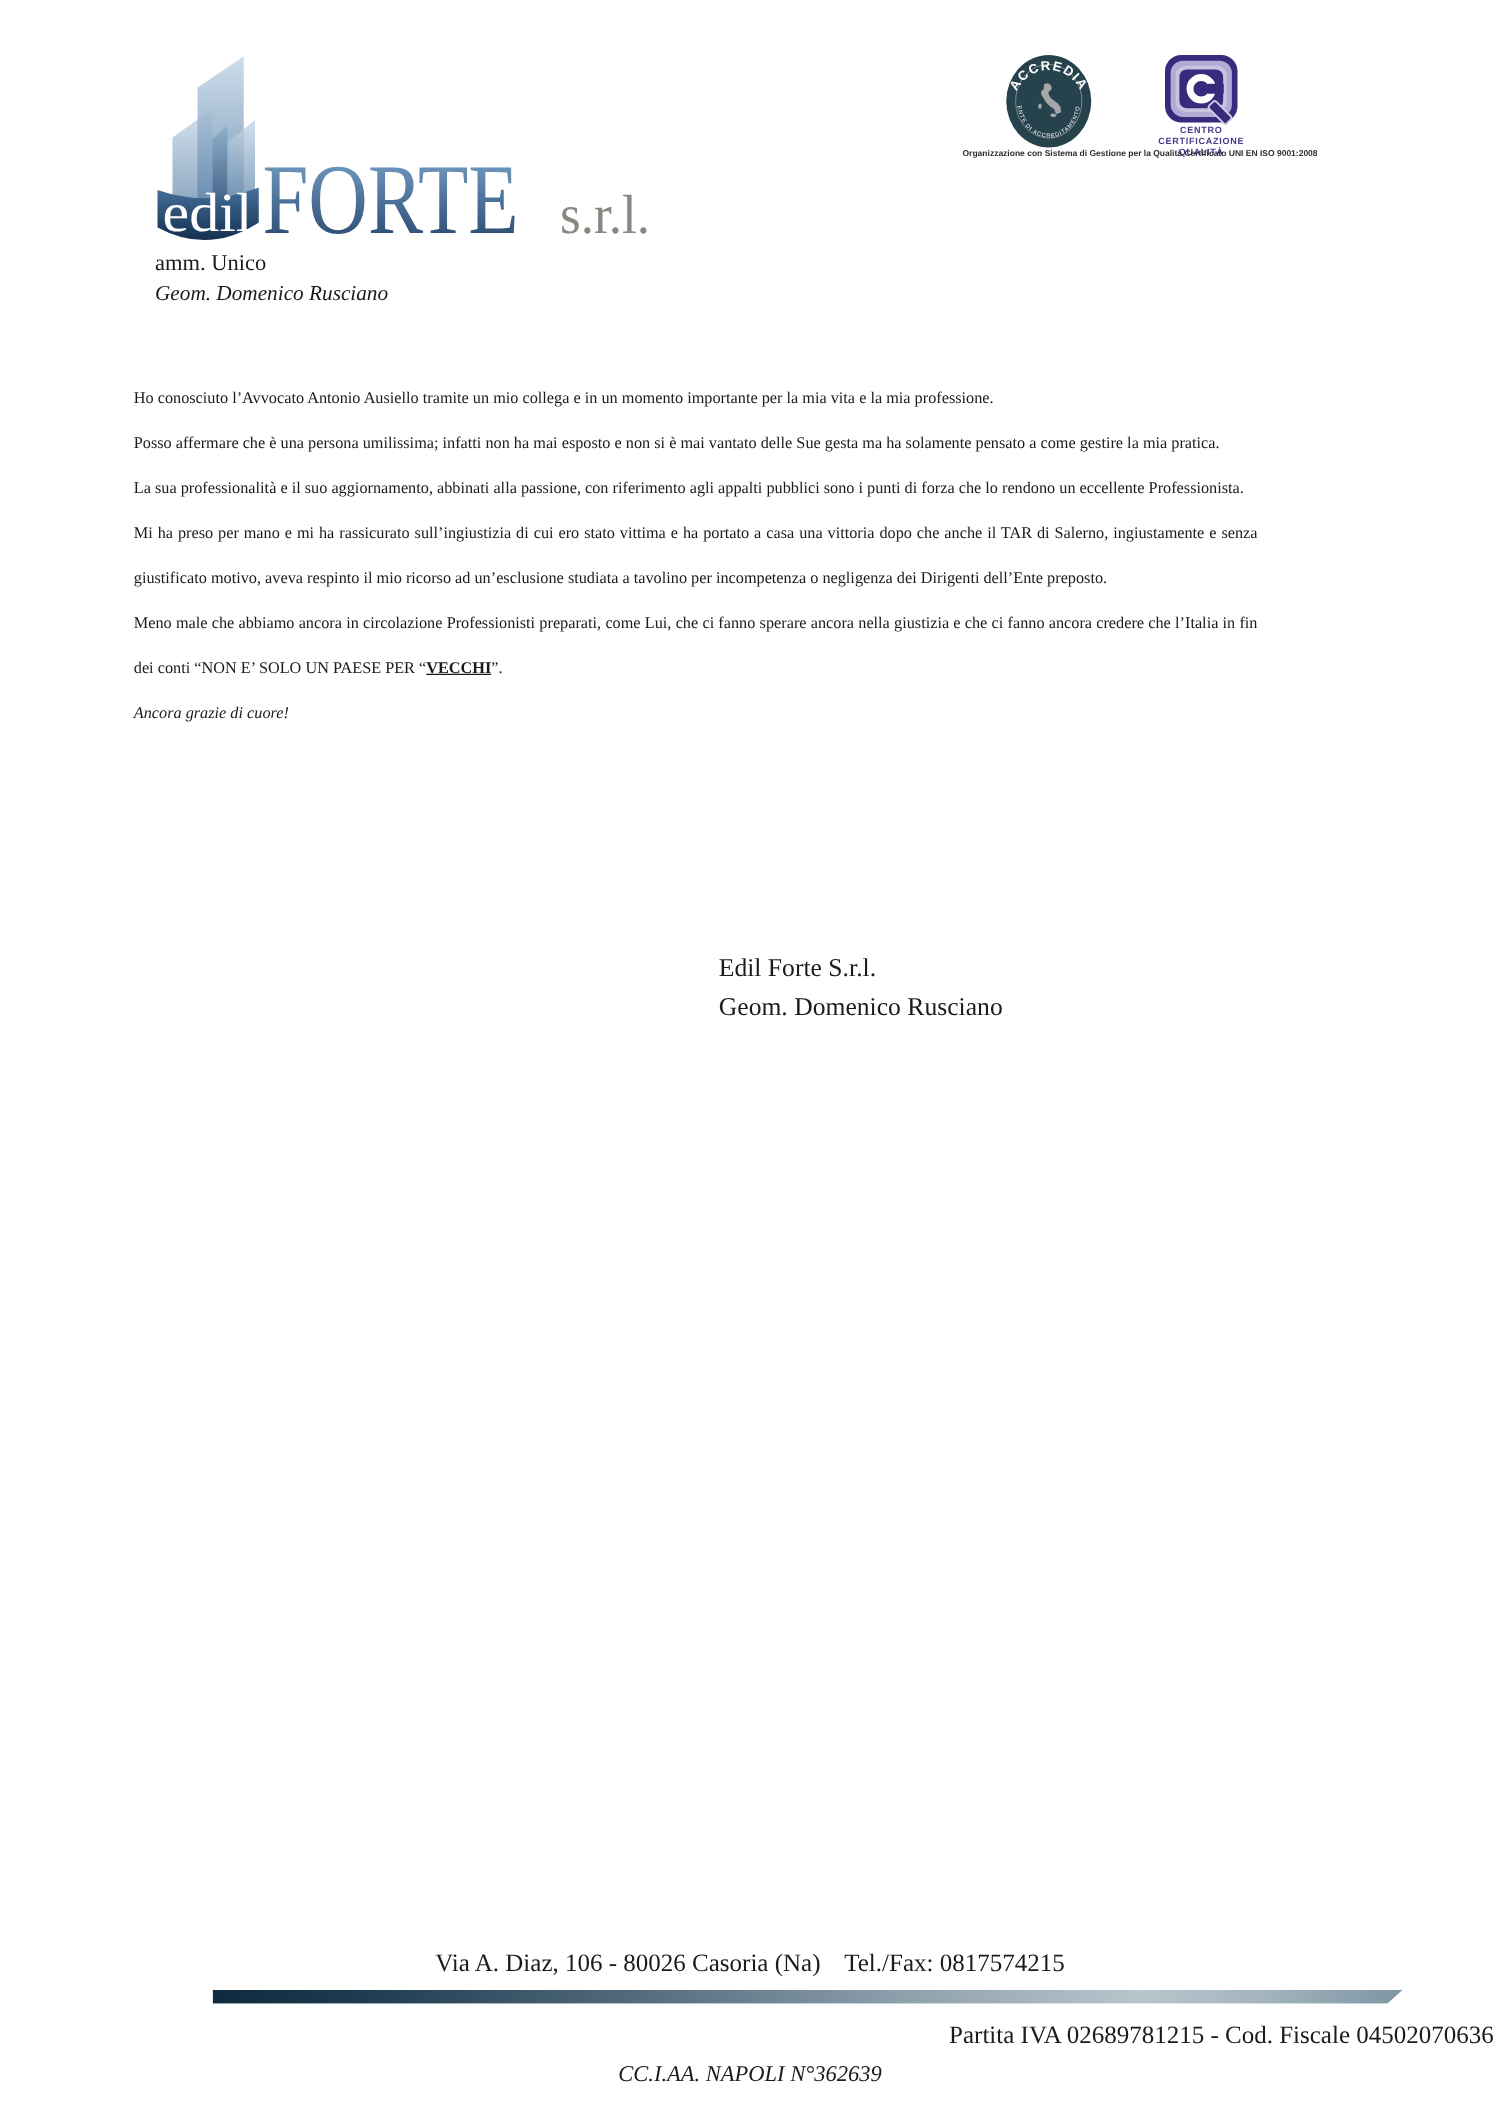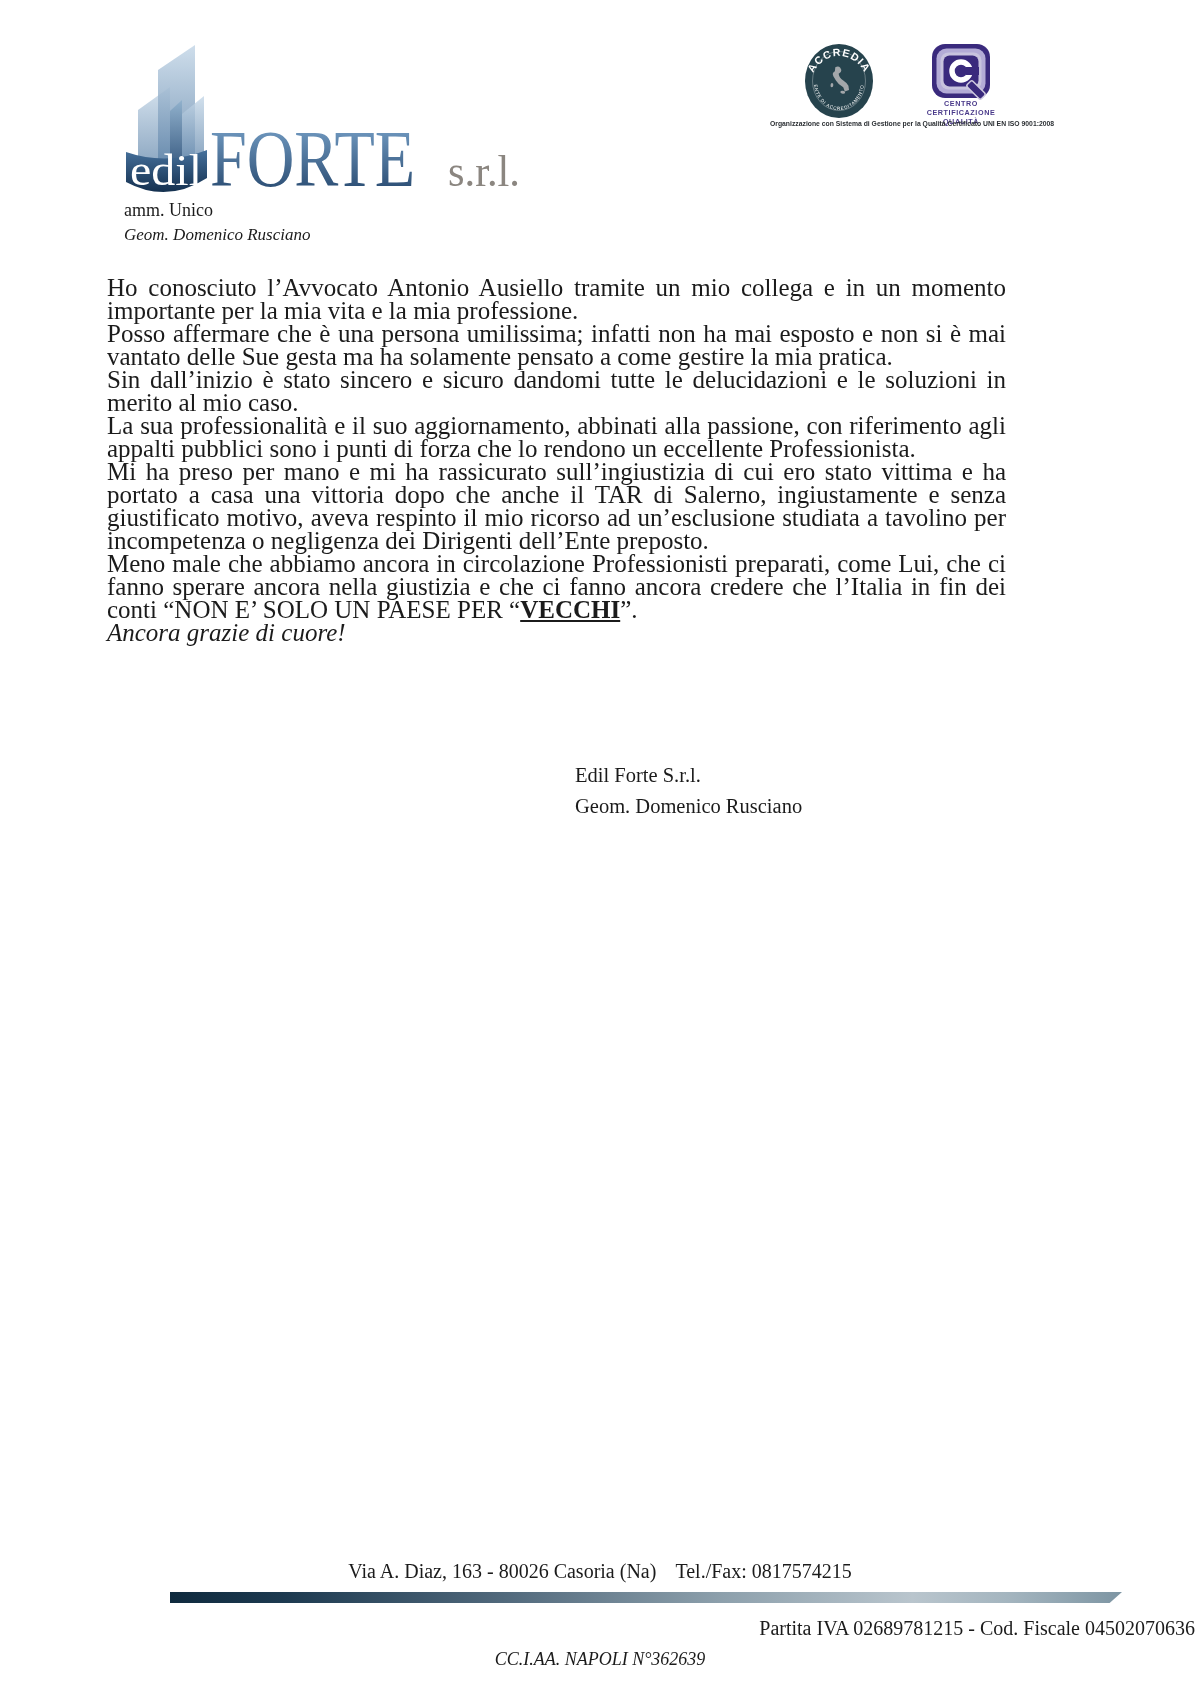--- a/index.html
+++ b/index.html
@@ -14,21 +14,21 @@
   .admin-role{left:124px;top:200px;font-size:18px;font-weight:normal;}
   .admin-name{left:124px;top:225px;font-size:17px;font-style:italic;}
   .accredia-svg{left:803px;top:42px;width:72px;height:78px;}
   .cq-svg{left:912px;top:42px;width:92px;height:86px;}
   .cert-caption{
     left:770px;top:120px;width:240px;text-align:center;white-space:nowrap;
     font-family:"Liberation Sans","DejaVu Sans",sans-serif;font-size:6.8px;font-weight:700;color:#2b2f33;
   }
 
   
-  .letter-body{left:107px;top:276px;width:899px;font-size:25px;line-height:23px;}
+  .letter-body{left:107px;top:300px;width:899px;font-size:13px;line-height:36px;}
   .para{margin:0;text-align:justify;}
   .para.last{text-align:left;font-style:italic;}
   .hl{font-weight:bold;text-decoration:underline;}
 
   
   .signature{left:575px;top:760px;width:385px;text-align:left;font-size:20.5px;line-height:31px;}
 
   
   .footer-address{left:5px;top:1560px;width:1190px;text-align:center;font-size:20px;}
   .footer-address .tel{margin-left:14px;}
@@ -113,34 +113,33 @@
       <text x="49" y="82">QUALITÀ</text>
     </g>
   </svg>
 
   <div class="abs cert-caption">Organizzazione con Sistema di Gestione per la Qualità Certificato UNI EN ISO 9001:2008</div>
 
   <div class="abs letter-body">
     <div id="paragraphs">
         <p class="para">Ho conosciuto l’Avvocato Antonio Ausiello tramite un mio collega e in un momento importante per la mia vita e la mia professione.</p>
         <p class="para">Posso affermare che è una persona umilissima; infatti non ha mai esposto e non si è mai vantato delle Sue gesta ma ha solamente pensato a come gestire la mia pratica.</p>
-        <p class="para">Sin dall’inizio è stato sincero e sicuro dandomi tutte le delucidazioni e le soluzioni in merito al mio caso.</p>
         <p class="para">La sua professionalità e il suo aggiornamento, abbinati alla passione, con riferimento agli appalti pubblici sono i punti di forza che lo rendono un eccellente Professionista.</p>
         <p class="para">Mi ha preso per mano e mi ha rassicurato sull’ingiustizia di cui ero stato vittima e ha portato a casa una vittoria dopo che anche il TAR di Salerno, ingiustamente e senza giustificato motivo, aveva respinto il mio ricorso ad un’esclusione studiata a tavolino per incompetenza o negligenza dei Dirigenti dell’Ente preposto.</p>
       </div>
     <p class="para"><span>Meno male che abbiamo ancora in circolazione Professionisti preparati, come Lui, che ci fanno sperare ancora nella giustizia e che ci fanno ancora credere che l’Italia in fin dei conti “NON E’ SOLO UN PAESE PER “</span><span class="hl">VECCHI</span><span>”.</span></p>
     <p class="para last">Ancora grazie di cuore!</p>
   </div>
 
   <div class="abs signature">
     <div>Edil Forte S.r.l.</div>
     <div>Geom. Domenico Rusciano</div>
   </div>
 
   <div class="abs footer-address">
-    <span>Via A. Diaz, 163 - 80026 Casoria (Na)</span>
+    <span>Via A. Diaz, 106 - 80026 Casoria (Na)</span>
     <span class="tel">Tel./Fax: 0817574215</span>
   </div>
   <div class="abs footer-bar"></div>
   <div class="abs footer-vat">Partita IVA 02689781215 - Cod. Fiscale 04502070636</div>
   <div class="abs footer-cciaa">CC.I.AA. NAPOLI N°362639</div>
 
 </div>
 
 </body></html>

